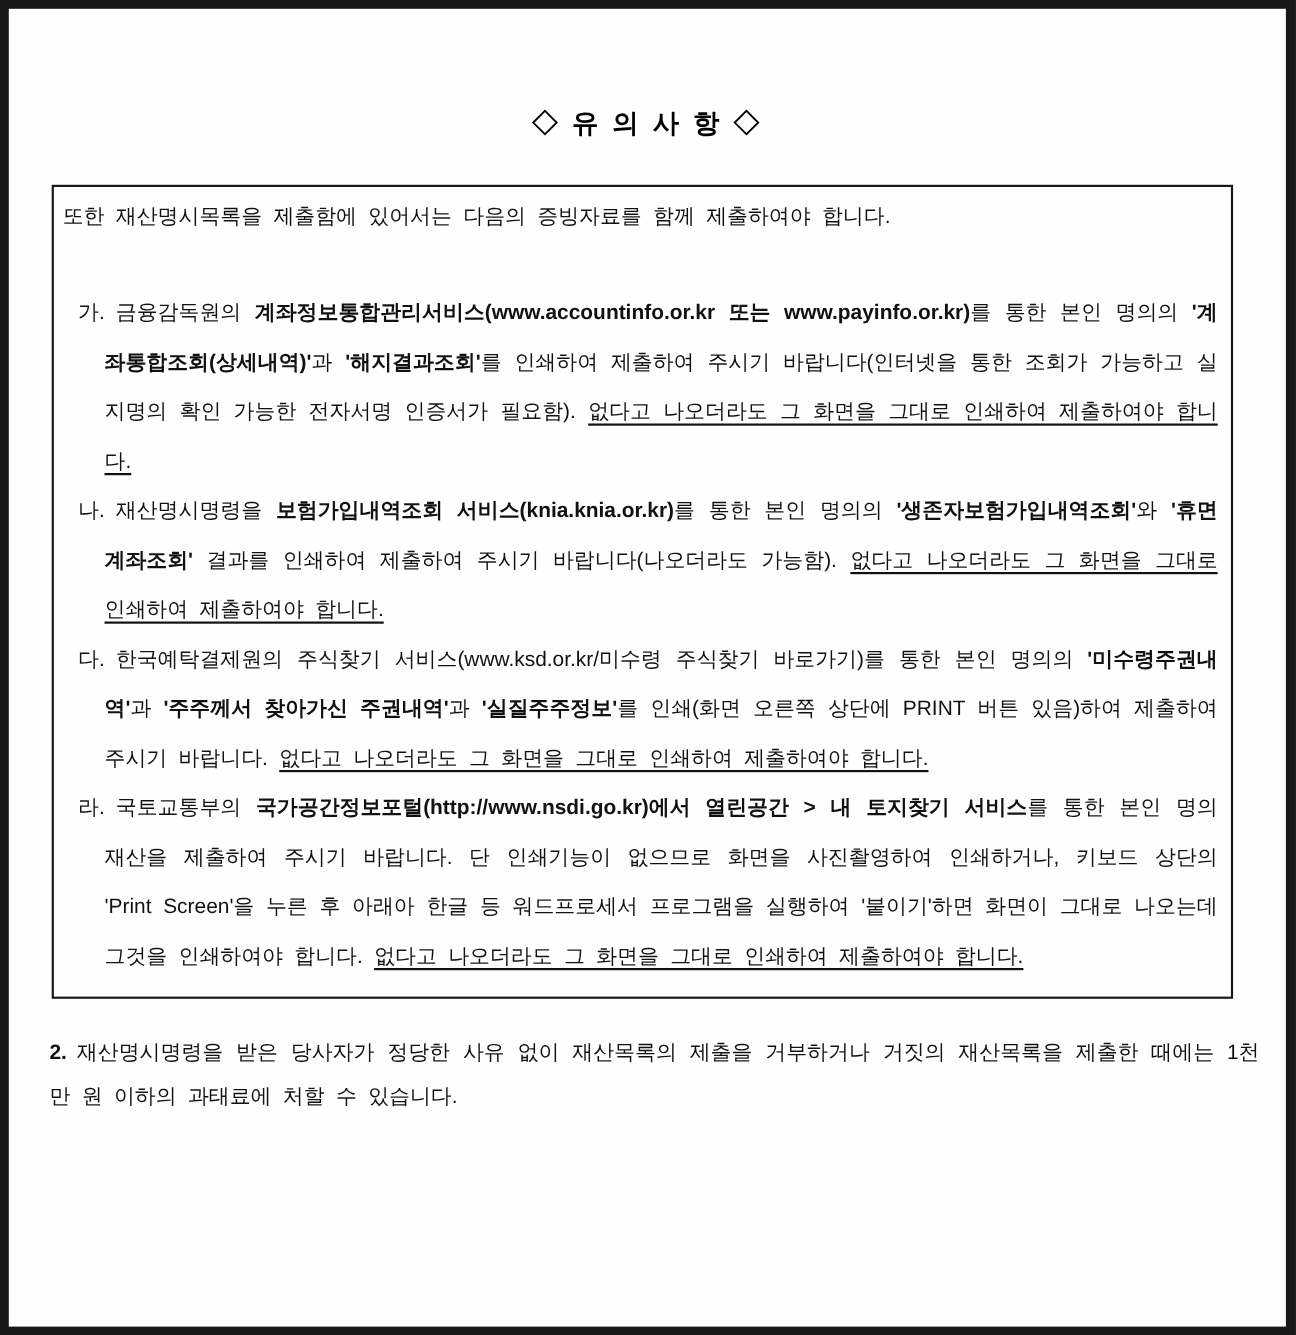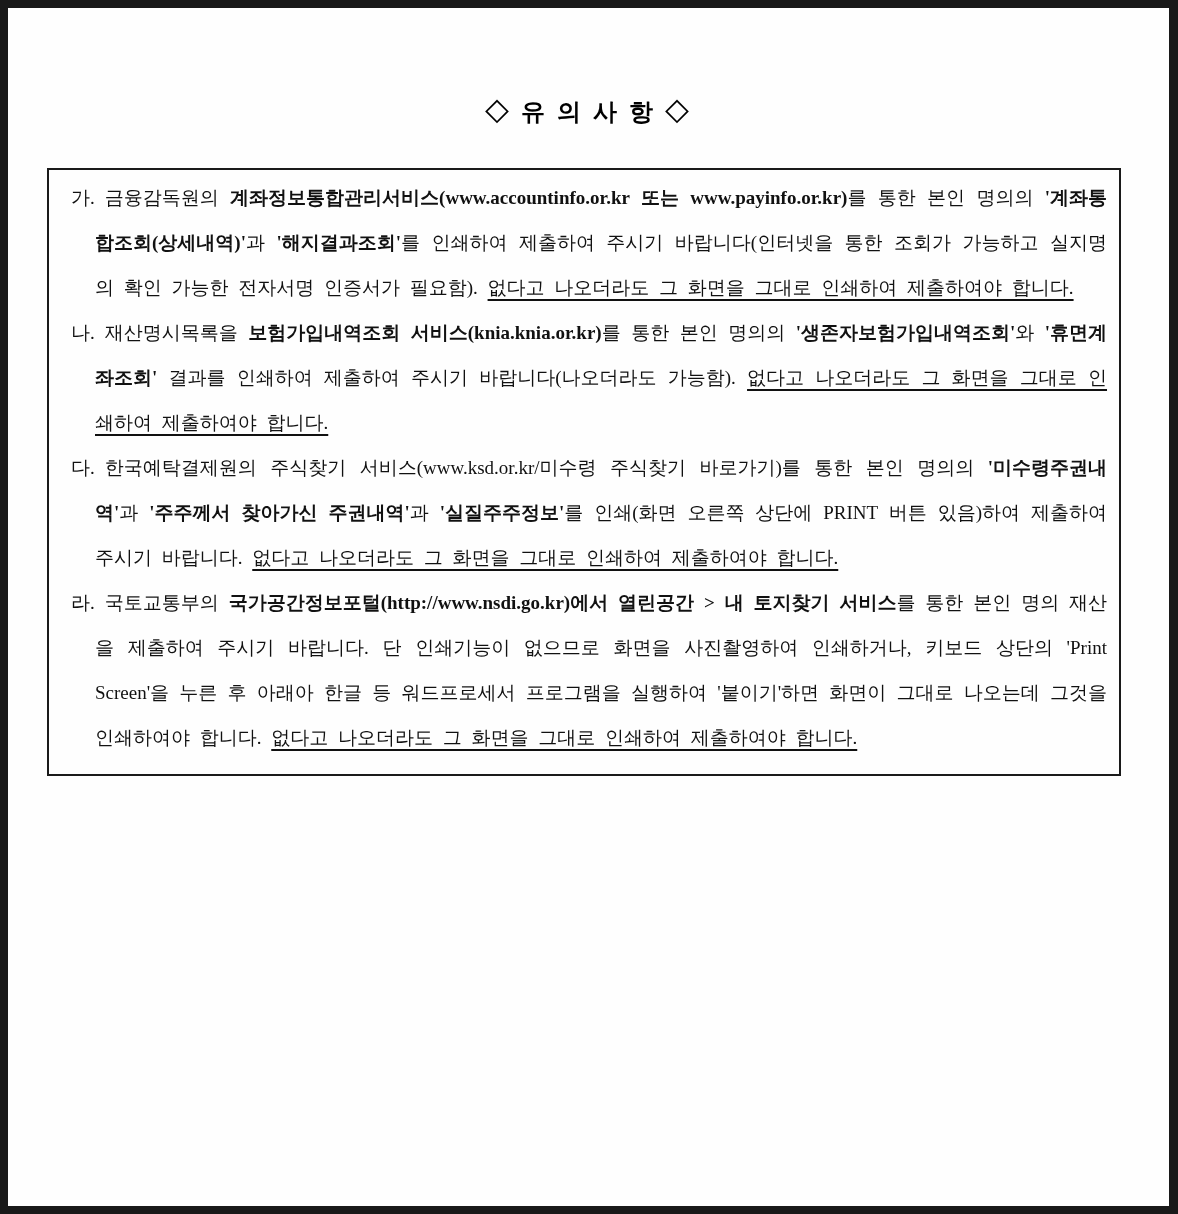--- a/index.html
+++ b/index.html
@@ -7,21 +7,21 @@
     padding: 0;
     background: #191919;
   }
   .page {
     box-sizing: border-box;
     margin: 8px 9px 8px 8px;
     min-height: 1198px;
     width: 1161px;
     background: #fefefe;
     color: #111;
-    font-family: Liberation Serif, serif;
+    font-family: Liberation Sans, sans-serif;
     font-size: 19px;
     overflow: hidden;
   }
   .doc-title {
     margin: 88px 0 0 0;
     text-align: center;
     font-size: 24px;
     font-weight: bold;
     letter-spacing: 3px;
     color: #000;
@@ -75,22 +75,26 @@
 </style>
 </head>
 <body>
 
 <div class="page">
 
   <h1 class="doc-title">◇ 유 의 사 항 ◇</h1>
 
 
   <div class="notice-box">
+    <p class="notice-intro">또한 재산명시목록을 제출함에 있어서는 다음의 증빙자료를 함께 제출하여야 합니다.</p>
     <div id="notice-items">
         <div class="nitem"><span class="marker">가.</span><span class="">금융감독원의 </span><span class="b ">계좌정보통합관리서비스(www.accountinfo.or.kr 또는 www.payinfo.or.kr)</span><span class="">를 통한 본인 명의의 </span><span class="b ">'계좌통합조회(상세내역)'</span><span class="">과 </span><span class="b ">'해지결과조회'</span><span class="">를 인쇄하여 제출하여 주시기 바랍니다(인터넷을 통한 조회가 가능하고 실지명의 확인 가능한 전자서명 인증서가 필요함). </span><span class="u">없다고 나오더라도 그 화면을 그대로 인쇄하여 제출하여야 합니다.</span></div>
-        <div class="nitem"><span class="marker">나.</span><span class="">재산명시목록을 </span><span class="b ">보험가입내역조회 서비스(knia.knia.or.kr)</span><span class="">를 통한 본인 명의의 </span><span class="b ">'생존자보험가입내역조회'</span><span class="">와 </span><span class="b ">'휴면계좌조회'</span><span class=""> 결과를 인쇄하여 제출하여 주시기 바랍니다(나오더라도 가능함). </span><span class="u">없다고 나오더라도 그 화면을 그대로 인쇄하여 제출하여야 합니다.</span></div>
+        <div class="nitem"><span class="marker">나.</span><span class="">재산명시명령을 </span><span class="b ">보험가입내역조회 서비스(knia.knia.or.kr)</span><span class="">를 통한 본인 명의의 </span><span class="b ">'생존자보험가입내역조회'</span><span class="">와 </span><span class="b ">'휴면계좌조회'</span><span class=""> 결과를 인쇄하여 제출하여 주시기 바랍니다(나오더라도 가능함). </span><span class="u">없다고 나오더라도 그 화면을 그대로 인쇄하여 제출하여야 합니다.</span></div>
         <div class="nitem"><span class="marker">다.</span><span class="">한국예탁결제원의 주식찾기 서비스(www.ksd.or.kr/미수령 주식찾기 바로가기)를 통한 본인 명의의 </span><span class="b ">'미수령주권내역'</span><span class="">과 </span><span class="b ">'주주께서 찾아가신 주권내역'</span><span class="">과 </span><span class="b ">'실질주주정보'</span><span class="">를 인쇄(화면 오른쪽 상단에 PRINT 버튼 있음)하여 제출하여 주시기 바랍니다. </span><span class="u">없다고 나오더라도 그 화면을 그대로 인쇄하여 제출하여야 합니다.</span></div>
         <div class="nitem"><span class="marker">라.</span><span class="">국토교통부의 </span><span class="b ">국가공간정보포털(http://www.nsdi.go.kr)에서 열린공간 &gt; 내 토지찾기 서비스</span><span class="">를 통한 본인 명의 재산을 제출하여 주시기 바랍니다. 단 인쇄기능이 없으므로 화면을 사진촬영하여 인쇄하거나, 키보드 상단의 'Print Screen'을 누른 후 아래아 한글 등 워드프로세서 프로그램을 실행하여 '붙이기'하면 화면이 그대로 나오는데 그것을 인쇄하여야 합니다. </span><span class="u">없다고 나오더라도 그 화면을 그대로 인쇄하여 제출하여야 합니다.</span></div>
       </div>
   </div>
 
+  <p class="para para-2">
+    <span class="num-bold">2.</span><span>재산명시명령을 받은 당사자가 정당한 사유 없이 재산목록의 제출을 거부하거나 거짓의 재산목록을 제출한 때에는 1천만 원 이하의 과태료에 처할 수 있습니다.</span>
+  </p>
 
 </div>
 
 </body></html>

